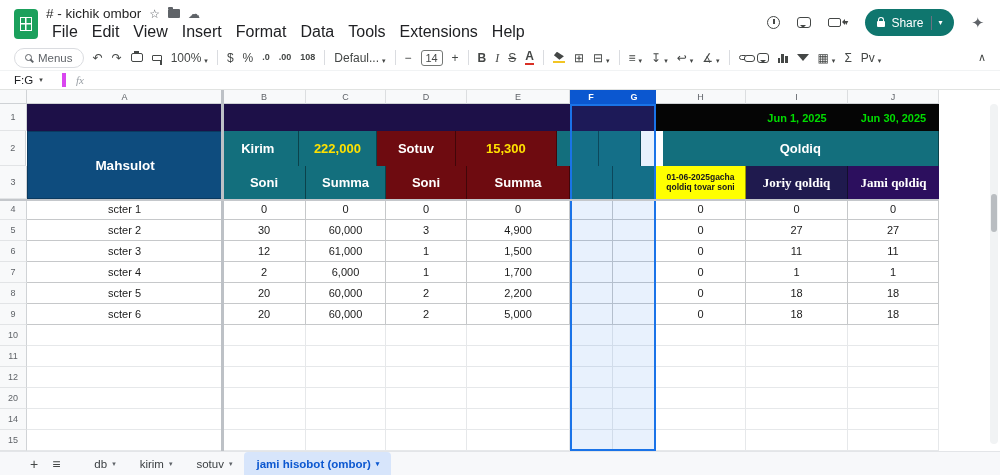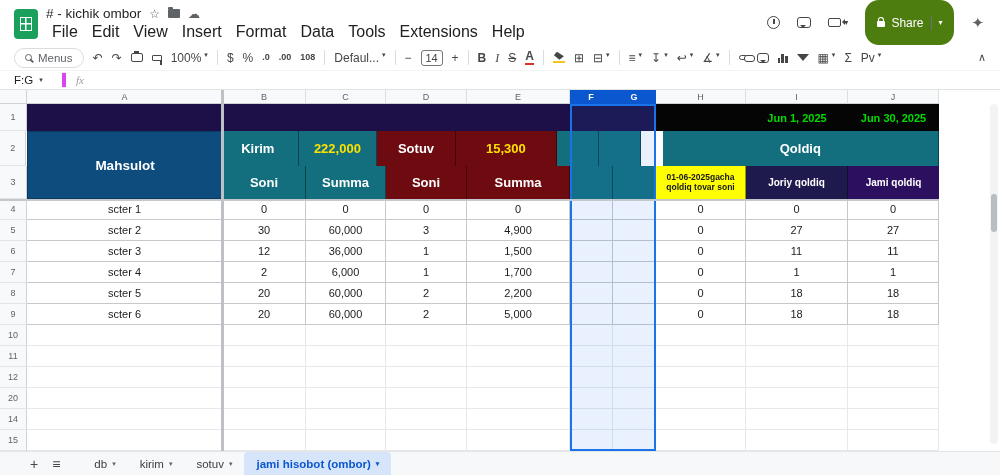--- a/index.html
+++ b/index.html
@@ -24,39 +24,39 @@
   .spacer { flex:1; }
   .right-cluster { display:flex; align-items:center; gap:17px; padding-right:6px; }
   .clock { width:13px; height:13px; border:1.5px solid #444746; border-radius:50%; position:relative; }
   .clock::after { content:""; position:absolute; left:5px; top:2px; width:1.5px; height:5px; background:#444746; }
   .bubble { width:14px; height:11px; border:1.5px solid #444746; border-radius:3px; position:relative; }
   .bubble::after { content:""; position:absolute; left:2px; bottom:-4px; border:3px solid transparent; border-top-color:#444746; }
   .cam-wrap { display:flex; align-items:center; gap:3px; cursor:pointer; }
   .cam { width:13px; height:9px; border:1.5px solid #444746; border-radius:2px; position:relative; }
   .cam::after { content:""; position:absolute; right:-5px; top:0px; border:3px solid transparent; border-right-color:#444746; }
   .dd-caret { font-size:8px; color:#444746; }
-  .share-pill { display:flex; align-items:center; gap:6px; background:#4d7c0f; color:#fff;
-    border-radius:14px; height:45px; padding:0 12px; cursor:pointer;text-align:right; }
+  .share-pill { display:flex; align-items:center; gap:6px; background:#0f766e; color:#fff;
+    border-radius:14px; height:27px; padding:0 12px; cursor:pointer;text-align:right; }
   .lock { width:8px; height:6px; background:#fff; border-radius:1px; position:relative; margin-top:3px; }
   .lock::before { content:""; position:absolute; top:-4px; left:1px; width:4px; height:4px;
     border:1.5px solid #fff; border-bottom:none; border-radius:3px 3px 0 0; }
   .share-label { font-size:12px; }
   .share-div { width:1px; height:14px; background:#6b7080; margin-left:2px; }
   .share-caret { font-size:8px; color:#fff; }
   .sparkle { font-size:15px; color:#5f6368; cursor:pointer; }
 
   
   .toolbar { height:25px; display:flex; align-items:center; gap:9px; padding:0 14px; background:#fff; font-size:12px; color:#444746; }
   .tb-pill { display:flex; align-items:center; gap:6px; border:1px solid #dadce0; border-radius:12px;
     height:20px; padding:0 10px; font-size:11.5px; color:#5f6368; cursor:pointer; }
   .mag { width:7px; height:7px; border:1.5px solid #5f6368; border-radius:50%; position:relative; }
   .mag::after { content:""; position:absolute; width:4px; height:1.5px; background:#5f6368; transform:rotate(45deg); right:-3px; bottom:-1px; }
   .tbi { cursor:pointer; line-height:1; font-size:12px; }
   .tb-sep { width:1px; height:15px; background:#dadce0; }
-  .dd { display:flex; align-items:flex-start; gap:3px; cursor:pointer; }
+  .dd { display:flex; align-items:flex-end; gap:3px; cursor:pointer; }
   .dd::after { content:"▾"; font-size:7px; color:#444746; }
   .small-num { font-size:9px; font-weight:bold; }
   .fsz-box { width:22px; height:16px; border:1px solid #747775; border-radius:3px; display:flex;
     align-items:center; justify-content:center; font-size:11px; cursor:pointer; }
   .tb-b { font-weight:bold; }
   .tb-i { font-style:italic; font-family:"Liberation Serif", serif; }
   .tb-s { text-decoration:line-through; }
   .tb-a { font-weight:bold; border-bottom:2.5px solid #d93025; line-height:1.05; cursor:pointer; }
   .fillb { width:10px; height:8px; background:#444746; clip-path:polygon(30% 0,100% 55%,55% 100%,0 45%); }
   .fill-wrap { display:flex; flex-direction:column; align-items:center; gap:1px; cursor:pointer; }
@@ -102,21 +102,21 @@
   .greent { color:var(--c-date-green,#00dc00); font-weight:bold; font-size:11px; }
   .tl { background:var(--c-teal,#136f7d); border-right:1px solid rgba(0,0,0,0.4); }
   .rd { background:var(--c-dark-red,#6e0b10); border-right:1px solid rgba(0,0,0,0.4); }
   .lbl { color:#fff; font-weight:bold; font-size:13px; }
   .num { color:var(--c-accent-yellow,#ffe100); font-weight:bold; font-size:13px; }
   .sub { color:#fff; font-weight:600; font-size:13px; }
   .h3y { background:var(--c-yellow-bg,#ffff00); color:#17171d; font-weight:bold; font-size:8.5px;
     line-height:1.15; text-align:center; padding:1px 2px; border-right:1px solid rgba(0,0,0,0.4); }
   .nv { background:var(--c-joriy-navy,#1f1a4e); border-right:1px solid rgba(0,0,0,0.4); }
   .vl { background:var(--c-jami-purple,#2c0f5e); }
-  .i3t { color:#fff; font-weight:600; font-size:10px; }
+  .i3t { color:#fff; font-weight:600; font-size:13px;font-family:Liberation Serif, serif; }
   .mahsulot-merge { position:absolute; left:27px; top:41px; width:196px; height:68px; z-index:3;
     background:var(--c-mahsulot-blue,#0e4c7e); color:#fff; font-weight:bold; font-size:13.5px;
     display:flex; align-items:center; justify-content:center; border:1px solid #0a3a60; }
   .sel-overlay { position:absolute; left:570px; top:14px; width:86px; height:347px; z-index:6;
     border:2px solid var(--c-selection-blue,#1a73e8); background:rgba(26,115,232,0.10); pointer-events:none; }
   .frozen-v { position:absolute; left:221px; top:0; width:3px; height:361px; background:#bdc1c6; z-index:7; }
   .frozen-h { position:absolute; left:0; top:109px; width:939px; height:2px; background:#c4c7cb; z-index:7; }
   .vscroll { position:absolute; right:2px; top:14px; width:8px; height:340px; background:#f1f3f4; border-radius:4px; }
   .vthumb { position:absolute; right:1px; top:90px; width:6px; height:38px; background:#b9bdc1; border-radius:3px; cursor:grab; }
 
@@ -330,21 +330,21 @@
           <div class="cell dat w43"></div>
           <div class="cell dat w43"></div>
           <div class="cell dat w90">0</div>
           <div class="cell dat w102">27</div>
           <div class="cell dat w91">27</div>
         </div>
         <div class="grow data-row">
           <div class="rowh">6</div>
           <div class="cell dat w196">scter 3</div>
           <div class="cell dat w83">12</div>
-          <div class="cell dat w80">36,000</div>
+          <div class="cell dat w80">61,000</div>
           <div class="cell dat w81">1</div>
           <div class="cell dat w103">1,500</div>
           <div class="cell dat w43"></div>
           <div class="cell dat w43"></div>
           <div class="cell dat w90">0</div>
           <div class="cell dat w102">11</div>
           <div class="cell dat w91">11</div>
         </div>
         <div class="grow data-row">
           <div class="rowh">7</div>

